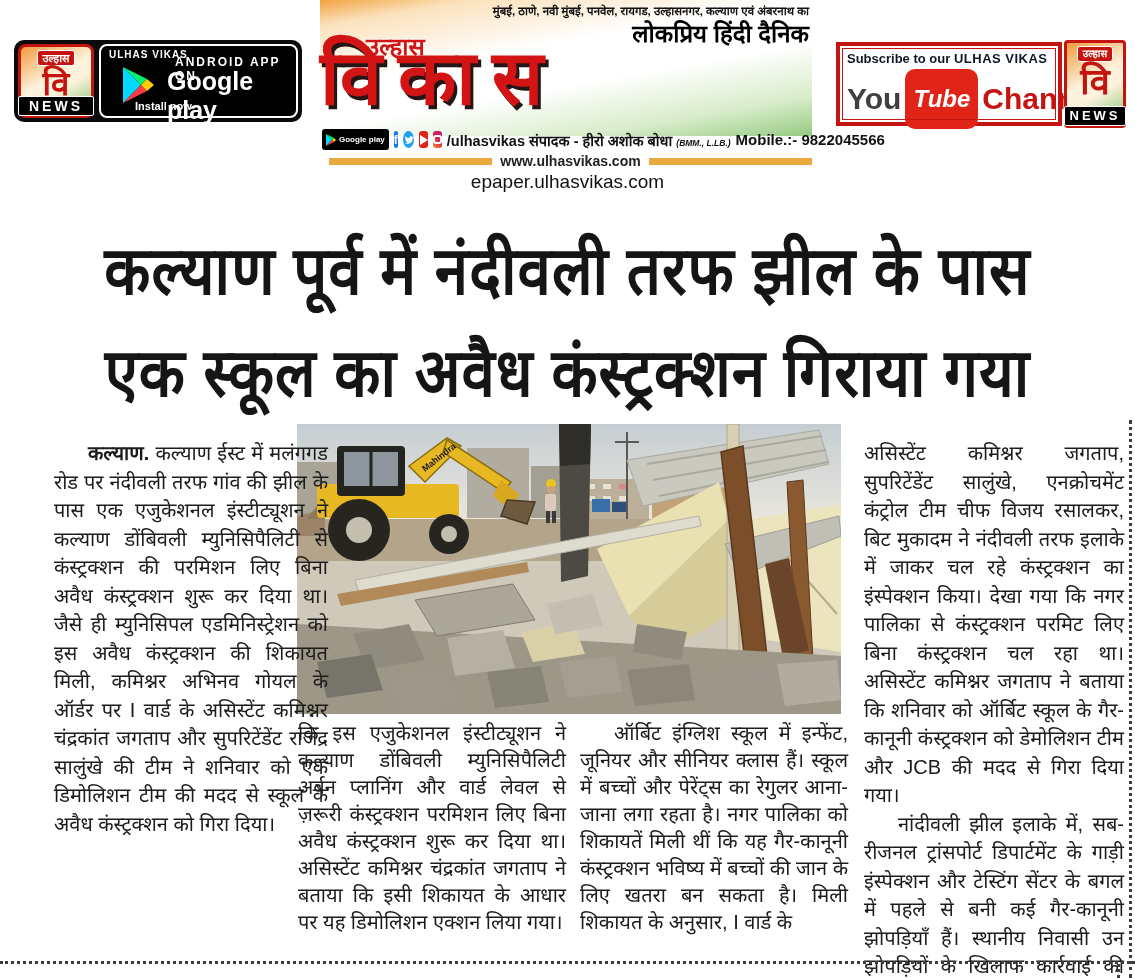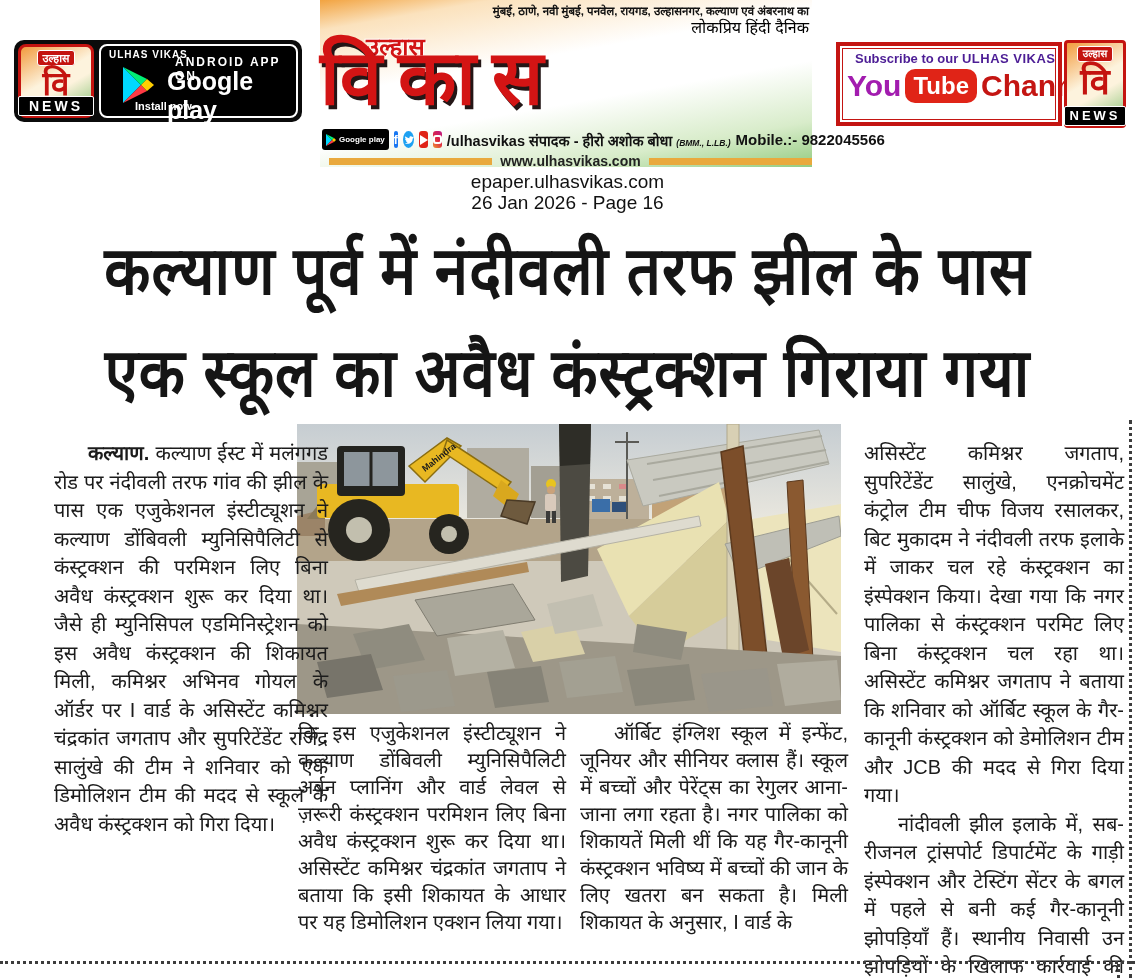--- a/index.html
+++ b/index.html
@@ -19,24 +19,24 @@
     color:#fff; font-weight:900; font-size:14px; letter-spacing:3px; text-align:center;
     border:1px solid #fff; border-radius:2px; line-height:18px; }
   .play-badge { flex:1; background:#000; border:2px solid #fff; border-radius:8px; position:relative; color:#fff; }
   .pb-brand { position:absolute; top:3px; left:8px; font-size:10px; font-weight:bold; letter-spacing:1px; }
   .pb-line1 { position:absolute; top:9px; left:74px; font-size:12px; font-weight:bold; letter-spacing:2px; }
   .pb-store { position:absolute; top:21px; left:66px; font-size:25px; font-weight:bold; }
   .pb-cta { position:absolute; bottom:4px; left:34px; font-size:11px; font-weight:900; }
   .pb-tri { position:absolute; left:20px; top:20px; }
 
   
-  .masthead { position:absolute; left:320px; top:0; width:492px; height:167px;
+  .masthead { position:absolute; left:320px; top:0; width:492px; height:136px;
     background:linear-gradient(170deg,#f2a340 0%,#fbe2bd 12%,#ffffff 38%,#ffffff 58%,#d8ecca 82%,#94cb81 100%); }
   .mh-region { position:absolute; top:3px; right:3px; font-size:11.5px; font-weight:bold; color:#111; white-space:nowrap; }
-  .mh-tagline { position:absolute; top:16px; right:3px; font-size:16px; font-weight:400; color:#000; }
+  .mh-tagline { position:absolute; top:16px; right:3px; font-size:24px; font-weight:700; color:#000; }
   .mh-ulhas { position:absolute; top:29px; left:46px; font-size:24px; font-weight:900; color:#d21414;
     text-shadow:1px 1px 0 #fff,-1px -1px 0 #fff; }
   .mh-title { position:absolute; top:30px; left:0; width:100%; text-align:left; font-size:76px; line-height:96px;
     font-weight:900; color:#d31414; letter-spacing:16px; text-shadow:3px 4px 0 #241616; }
   .mh-social { position:absolute; left:2px; right:2px; top:128px; height:23px; display:flex; align-items:center; gap:5px; }
   .mini-play { width:72px; height:21px; background:#000; border-radius:3px; color:#fff; display:flex;
     align-items:center; gap:3px; padding:0 4px; }
   .mini-play .txt { font-size:8px; font-weight:bold; white-space:nowrap; }
   .soc { width:17px; height:17px; border-radius:3px; display:flex; align-items:center; justify-content:center;
     color:#fff; font-weight:900; font-size:12px; }
@@ -48,25 +48,25 @@
   .mh-editor { font-size:14.5px; font-weight:bold; color:#111; white-space:nowrap; }
   .mh-editor .qual { font-size:8.5px;font-style:italic; }
   .mh-mobile { margin-left:auto; font-size:15px; font-weight:bold; color:#111; white-space:nowrap; }
   .mh-webrow { position:absolute; left:9px; right:0; top:153px; display:flex; align-items:center; gap:8px; }
   .gold-bar { height:7px; background:#e9a93d; flex:1; }
   .mh-web { font-size:14px; font-weight:bold; color:#222; }
 
   
   .sub-banner { position:absolute; left:836px; top:42px; width:226px; height:84px; background:#fff;
     border:4px solid #c41512; outline:1px solid #c41512; outline-offset:-7px; padding:5px 7px; }
-  .sb-l1 { font-size:13px; font-weight:bold; color:#4c1d95; white-space:nowrap;margin-left:8px; }
+  .sb-l1 { font-size:13px; font-weight:bold; color:#0f172a; white-space:nowrap; }
   .sb-l1 .b2 { font-weight:900; letter-spacing:0.5px; }
   .sb-l2 { display:flex; align-items:center; gap:4px; margin-top:3px; }
-  .sb-you { font-size:30px; font-weight:900; color:#a21caf; }
-  .sb-tube { font-size:24px; font-weight:900; color:#fff; background:#e02417; border-radius:10px; padding:3px 8px; }
+  .sb-you { font-size:30px; font-weight:900; color:#404040; }
+  .sb-tube { font-size:24px; font-weight:900; color:#fff; background:#e02417; border-radius:10px; padding:16px 8px;font-style:italic; }
   .sb-channel { font-size:30px; font-weight:900; color:#c41512; }
   .right-logo { position:absolute; left:1064px; top:40px; width:62px; height:88px; position:absolute;
     background:linear-gradient(150deg,#f29b3e 0%,#fdf3dd 45%,#fdf3dd 60%,#7fbf6e 100%);
     border:3px solid #c41410; border-radius:4px; display:flex; flex-direction:column; align-items:center; }
   .right-logo .ulhas-chip { font-size:10px; }
   .right-logo .vi-letter { font-size:36px; line-height:40px; }
   .right-logo .news-bar { font-size:13px; }
 
   
   .meta { position:absolute; left:0; top:171px; width:100%; text-align:center; font-size:19px;
@@ -167,21 +167,20 @@
     </div>
   </div>
   <div class="right-logo">
     <div class="ulhas-chip">उल्हास</div>
     <div class="vi-letter">वि</div>
     <div class="news-bar">NEWS</div>
   </div>
 
   <div class="meta">
     <div>epaper.ulhasvikas.com</div>
-    <div>26 Jan 2026 - Page 16</div>
   </div>
 
   <div class="headline">
     <div>कल्याण पूर्व में नंदीवली तरफ झील के पास</div>
     <div>एक स्कूल का अवैध कंस्ट्रक्शन गिराया गया</div>
   </div>
 
   <svg class="photo" viewBox="0 0 544 290" preserveAspectRatio="none">
     <defs>
       <linearGradient id="sky" x1="0" y1="0" x2="0" y2="1">

